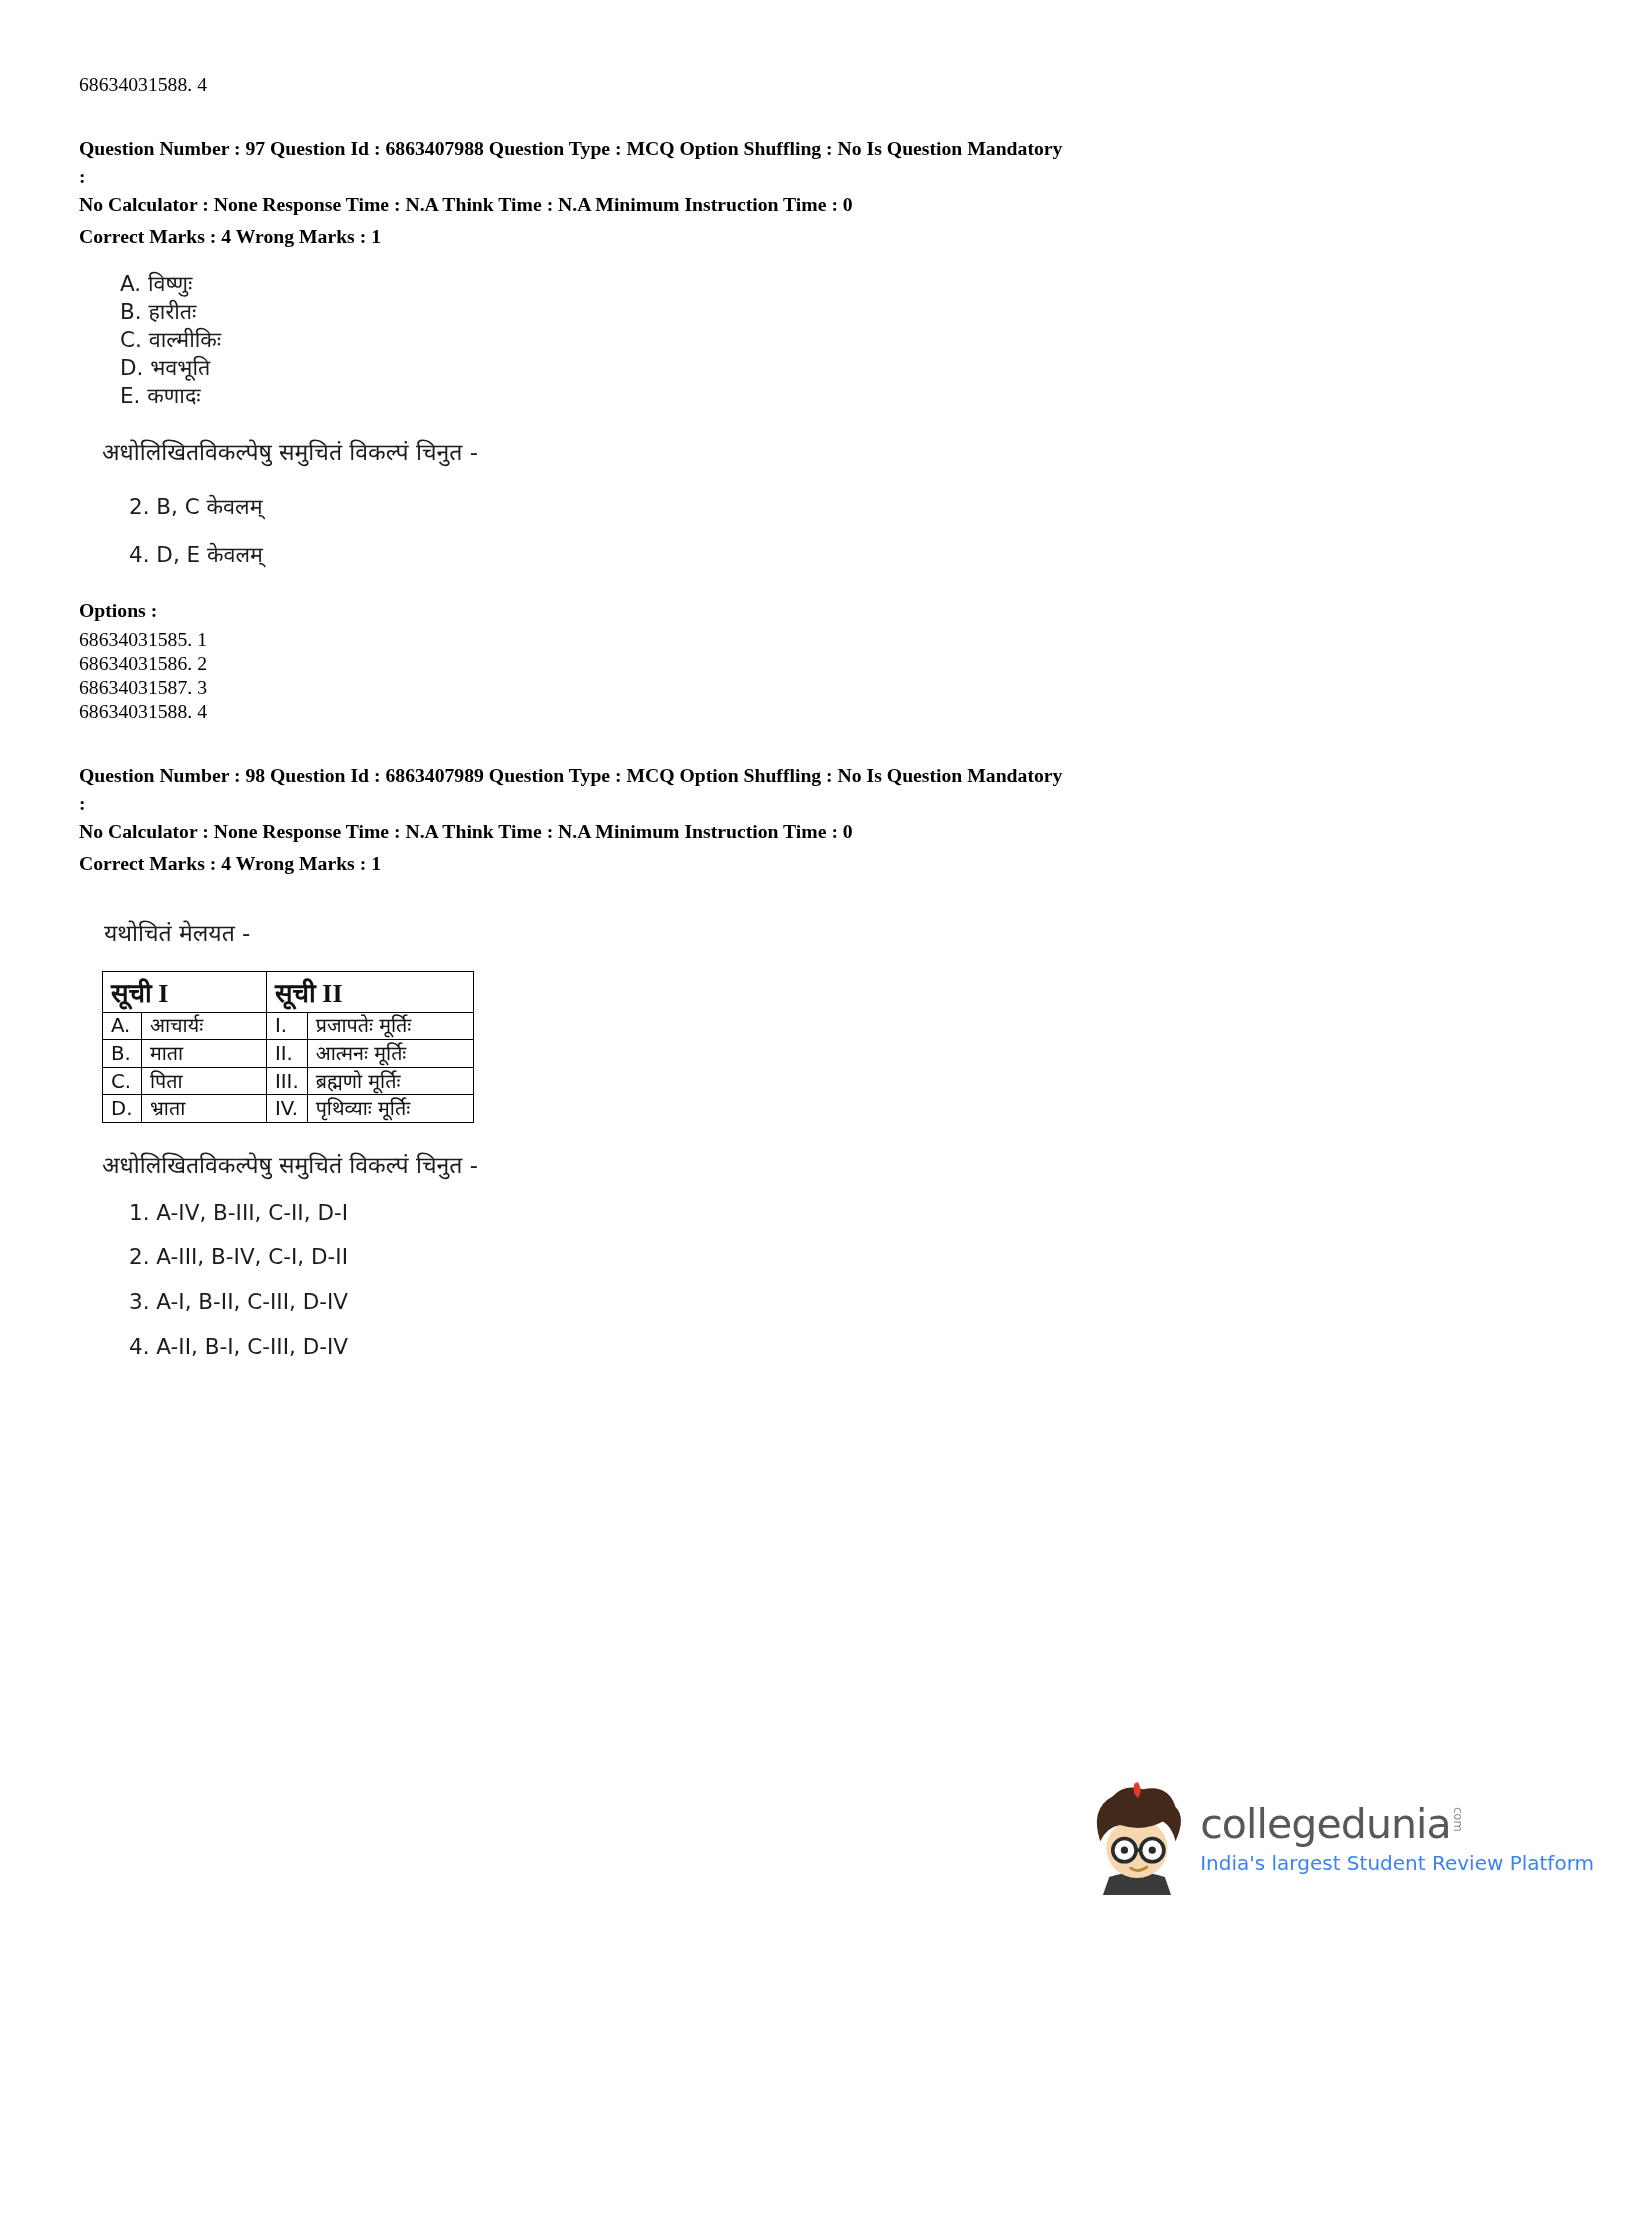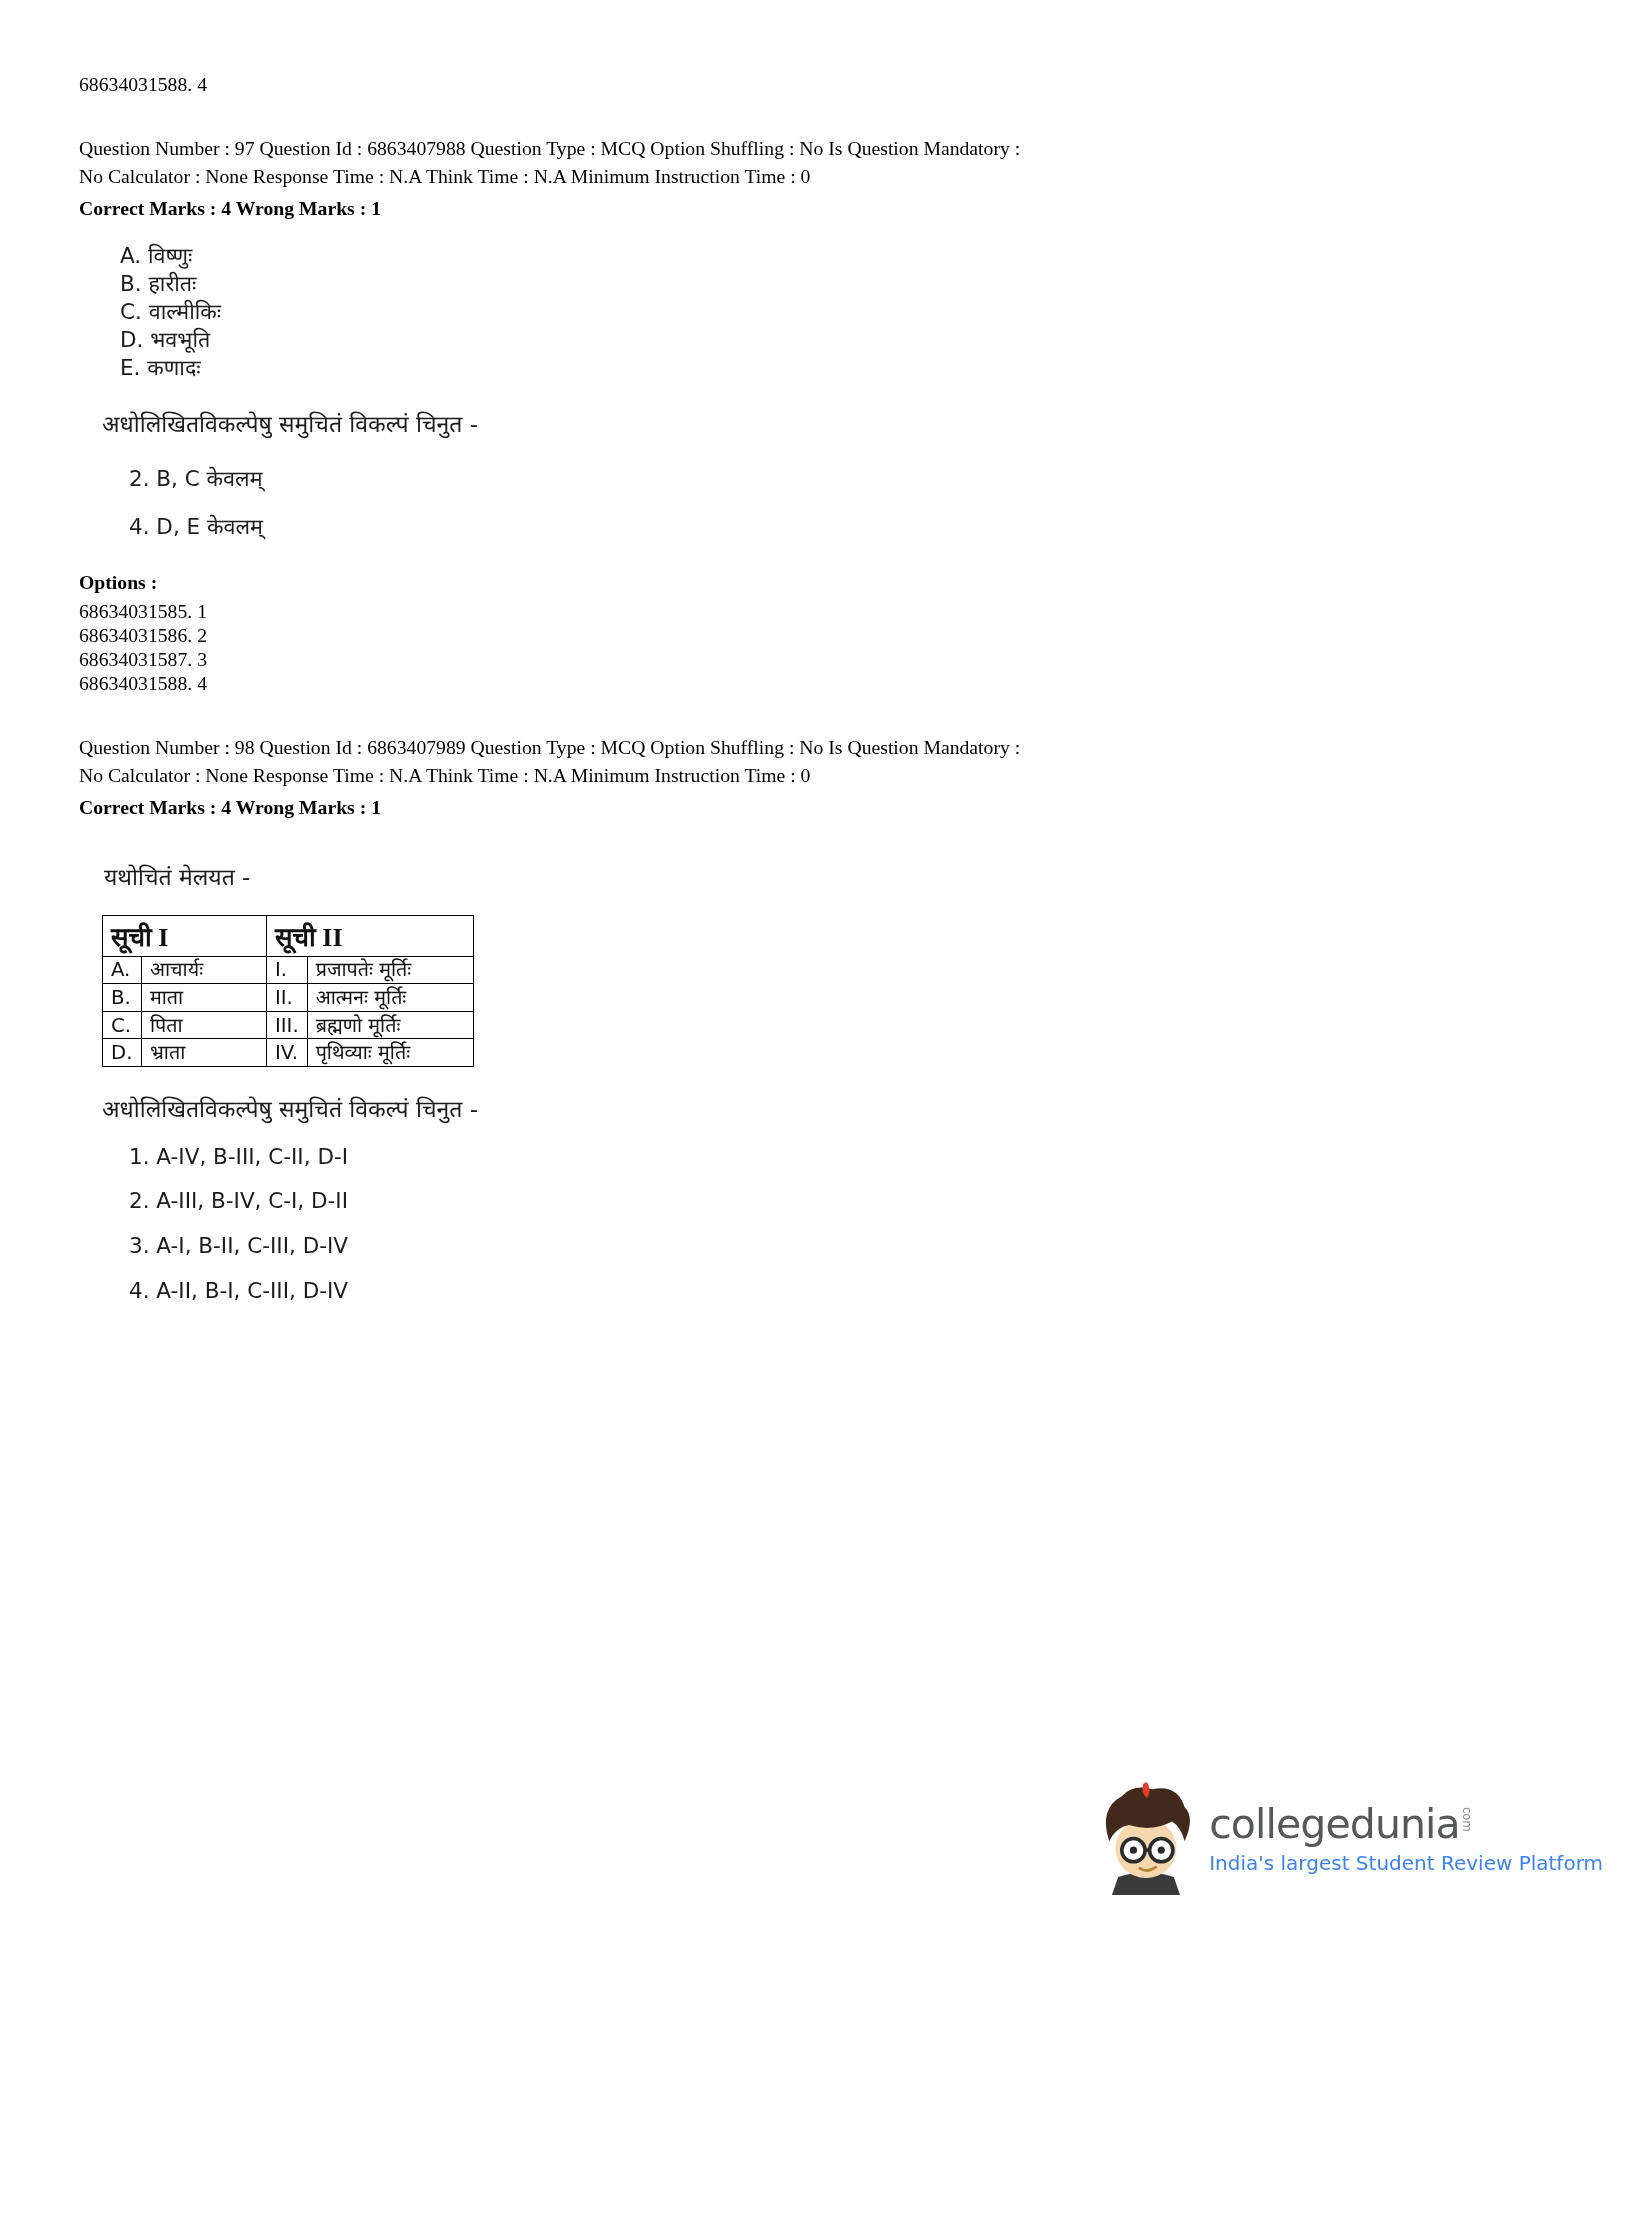--- a/index.html
+++ b/index.html
@@ -6,21 +6,21 @@
   html,body { background:#ffffff; }
   body {
     width:1644px; height:2217px; position:relative;
     font-family:"Liberation Serif", serif; color:#000;
     overflow:hidden;
   }
   .content { padding:73px 79px 0 79px; }
 
   .top-line { font-size:19.7px; line-height:23px; }
 
-  .q-header { margin-top:38px; font-weight:normal; font-size:19.7px; line-height:28px; max-width:985px; }
+  .q-header { margin-top:38px; font-weight:bold; font-size:19.7px; line-height:28px; max-width:985px; }
   .marks { margin-top:5.4px; font-weight:bold; font-size:19.7px; line-height:27px; }
 
   .sa { font-family:"DejaVu Sans", sans-serif; color:#1c1c1c; }
 
   .question-sa { font-size:23px; margin:39px 0 0 25px; }
   .choices { margin:19.7px 0 0 41px; font-size:21.5px; }
   .choices > div { line-height:28px; }
 
   .instruction { font-size:23px; margin:25px 0 0 23px; }
 
@@ -37,21 +37,21 @@
 
   .match-table { border-collapse:collapse; margin:23px 0 0 23px;
     font-family:"DejaVu Sans", sans-serif; color:#111; }
   .match-table th, .match-table td { border:1.8px solid #000; padding:1.8px 8px; }
   .match-table th { font-size:26px; font-weight:bold; text-align:left;font-family:Liberation Serif, serif; }
   .match-table td { font-size:19.7px; line-height:23px; }
   .match-table td.cl { width:39px; }
   .match-table td.c2 { min-width:125px; }
   .match-table td.c4 { min-width:166px; }
 
-  .branding { position:absolute; top:1782px; right:41px;
+  .branding { position:absolute; top:1782px; right:50px;
     display:flex; align-items:center; gap:10.7px;
     font-family:"DejaVu Sans", sans-serif; }
   .brand-text { display:flex; flex-direction:column; }
   .wordmark-row { display:flex; align-items:flex-start; }
   .wordmark { font-size:41px; line-height:45px; color:#57585a; letter-spacing:-0.9px; }
   .dotcom { writing-mode:vertical-rl; font-size:11.6px; color:#8a8b8e; margin-top:5.4px; }
   .tagline { font-size:20px; color:#3b82f6; margin-top:4.5px; }
 </style>
 </head>
 <body>

